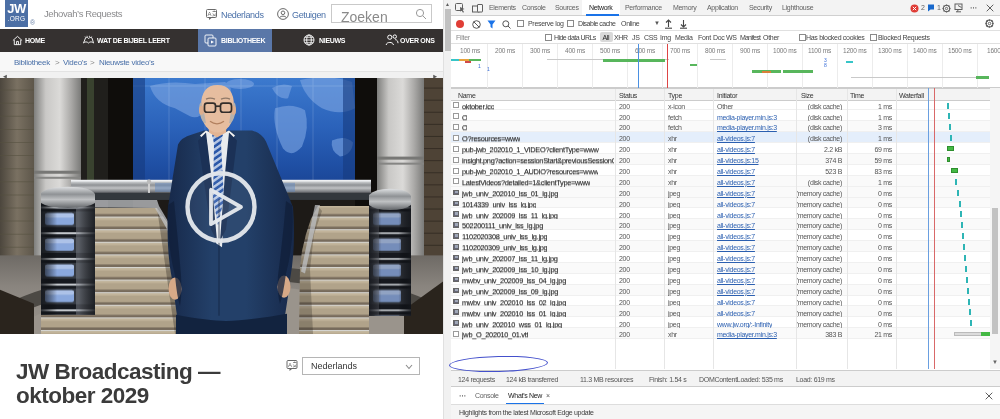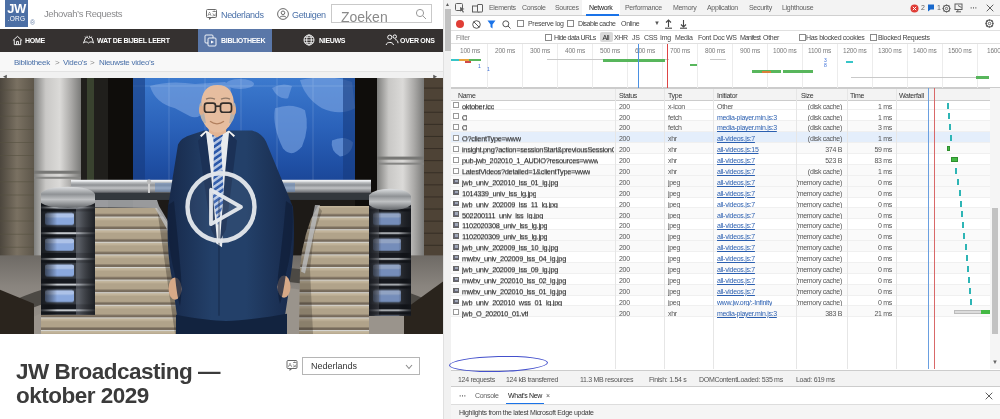--- a/index.html
+++ b/index.html
@@ -610,27 +610,37 @@
           <span class="c-name">O</span>
           <span class="c-st">200</span>
           <span class="c-ty">fetch</span>
           <span class="c-in">media-player.min.js:3</span>
           <span class="c-sz">(disk cache)</span>
           <span class="c-tm">3 ms</span>
           <div class="tick" style="top:3px;left:498px"></div>
         </div>
     <div class="nrow sel">
           <div class="c-cb"></div>
-          <span class="c-name">O?clientType=www</span>
+          <span class="c-name">O?resources=www</span>
           <span class="c-st">200</span>
           <span class="c-ty">xhr</span>
           <span class="c-in">all-videos.js:7</span>
           <span class="c-sz">(disk cache)</span>
           <span class="c-tm">1 ms</span>
           <div class="tick" style="top:3px;left:499px"></div>
+        </div>
+    <div class="nrow">
+          <div class="c-cb"></div>
+          <span class="c-name">pub-jwb_202010_1_VIDEO?clientType=www</span>
+          <span class="c-st">200</span>
+          <span class="c-ty">xhr</span>
+          <span class="c-in">all-videos.js:7</span>
+          <span class="c-sz">2.2 kB</span>
+          <span class="c-tm">69 ms</span>
+          <div class="gbar" style="left:496px;top:3px;width:7px"></div>
         </div>
     <div class="nrow alt">
           <div class="c-cb"></div>
           <span class="c-name">insight.png?action=sessionStart&amp;previousSessionCo...</span>
           <span class="c-st">200</span>
           <span class="c-ty">xhr</span>
           <span class="c-in">all-videos.js:15</span>
           <span class="c-sz">374 B</span>
           <span class="c-tm">59 ms</span>
           <div class="gbar" style="left:496px;top:3px;width:3px"></div>
@@ -707,20 +717,30 @@
         </div>
     <div class="nrow alt">
           <div class="c-img"></div>
           <span class="c-name">1102020309_univ_lss_lg.jpg</span>
           <span class="c-st">200</span>
           <span class="c-ty">jpeg</span>
           <span class="c-in">all-videos.js:7</span>
           <span class="c-sz">(memory cache)</span>
           <span class="c-tm">0 ms</span>
           <div class="tick" style="top:3px;left:512px"></div>
+        </div>
+    <div class="nrow">
+          <div class="c-img"></div>
+          <span class="c-name">jwb_univ_202007_lss_11_lg.jpg</span>
+          <span class="c-st">200</span>
+          <span class="c-ty">jpeg</span>
+          <span class="c-in">all-videos.js:7</span>
+          <span class="c-sz">(memory cache)</span>
+          <span class="c-tm">0 ms</span>
+          <div class="tick" style="top:3px;left:513px"></div>
         </div>
     <div class="nrow alt">
           <div class="c-img"></div>
           <span class="c-name">jwb_univ_202009_lss_10_lg.jpg</span>
           <span class="c-st">200</span>
           <span class="c-ty">jpeg</span>
           <span class="c-in">all-videos.js:7</span>
           <span class="c-sz">(memory cache)</span>
           <span class="c-tm">0 ms</span>
           <div class="tick" style="top:3px;left:514px"></div>

